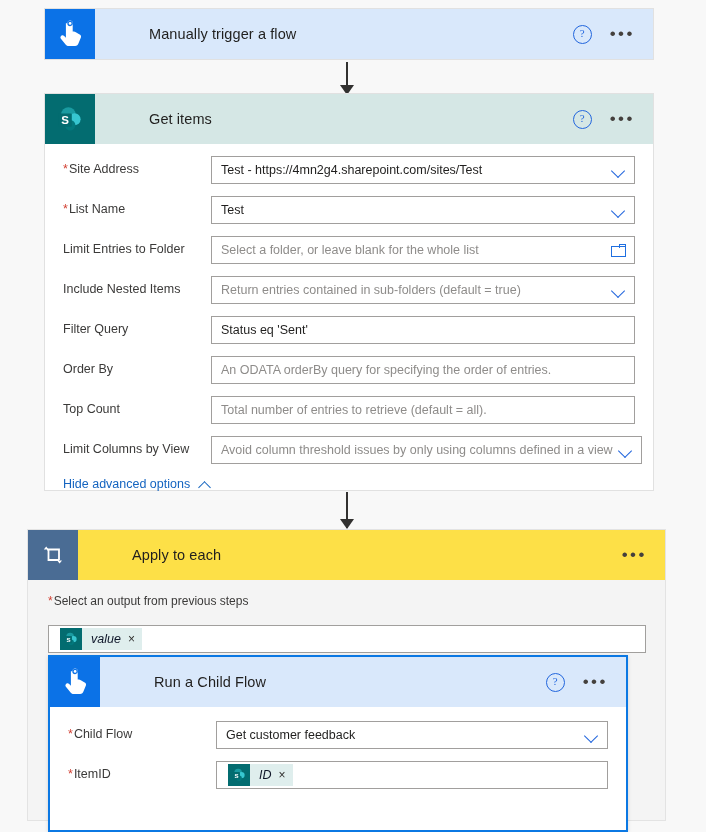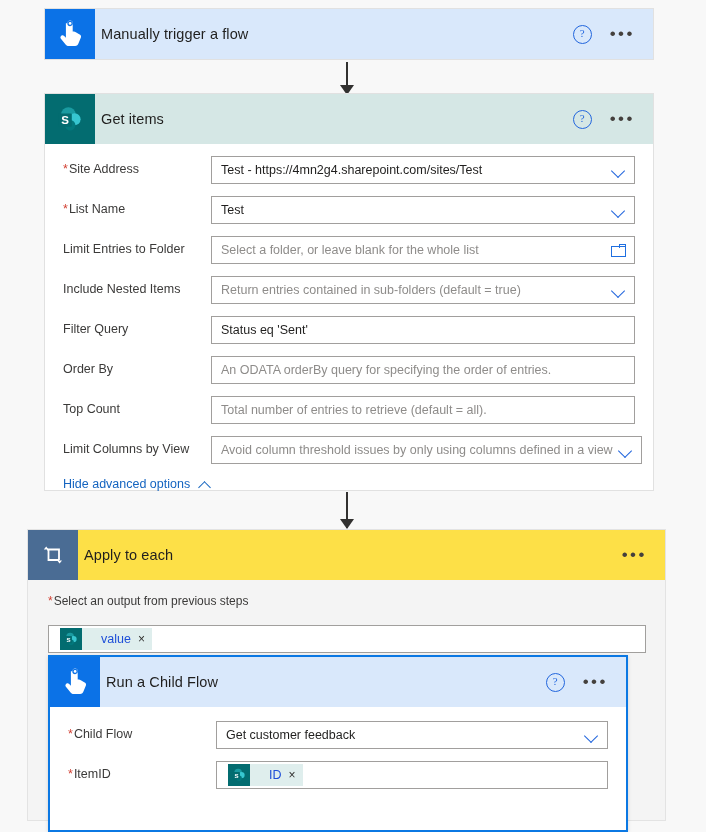--- a/index.html
+++ b/index.html
@@ -30,24 +30,25 @@
     align-items: center;
     height: 50px;
   }
   .card-icon {
     width: 50px; height: 50px;
     flex: 0 0 50px;
     display: flex; align-items: center; justify-content: center;
   }
   .card-title {
     flex: 1 1 auto;
-    padding-left: 6px;
+    padding-left: 26px;
     font-size: 14.5px;
     color: #201f1e;
     letter-spacing: .1px;
+    margin-left: 28px;
   }
   .header-actions {
     display: flex; align-items: center;
     gap: 18px;
     padding-right: 18px;
   }
   .help-icon {
     width: 17px; height: 17px;
     border: 1.3px solid #2266dd;
     border-radius: 50%;
@@ -186,21 +187,21 @@
     background: #dfeeed;
     height: 22px;
     padding-right: 7px;
     margin-left: 5px;
   }
   .token-icon {
     width: 22px; height: 22px; flex: 0 0 22px;
     background: #036c70;
     display: flex; align-items: center; justify-content: center;
   }
-  .token-label { font-size: 12.5px; padding: 0 7px 0 19px; color: #1d4ed8; }
+  .token-label { font-size: 12.5px; padding: 0 7px 0 9px; color: #0f172a; font-style: italic; }
   .token-x { font-size: 12px; color: #323130; cursor: pointer; line-height: 1; }
 
   .child-card {
     position: absolute;
     background: #fff;
     border: 2px solid #0b78e3;
     box-shadow: 0 1px 4px rgba(0,0,0,.13);
     box-sizing: border-box;
   }
   .pale-blue { background: #d9e8fb; }

